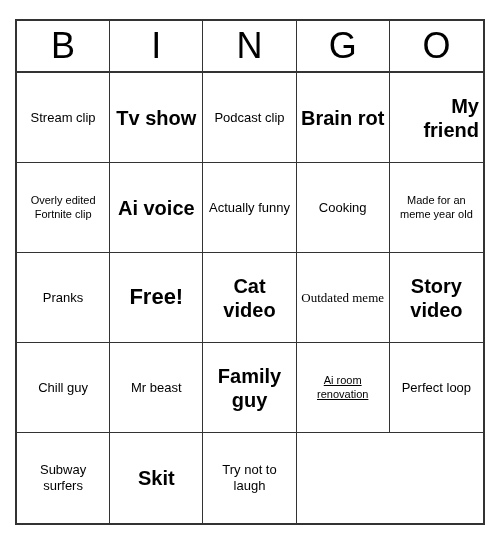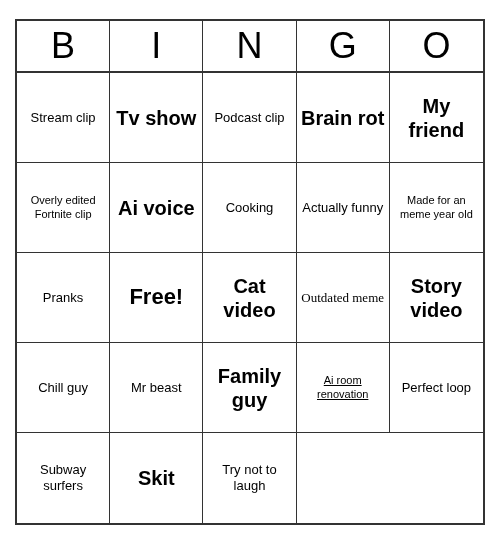--- a/index.html
+++ b/index.html
@@ -76,25 +76,25 @@
       <div class="bingo-header-cell">I</div>
       <div class="bingo-header-cell">N</div>
       <div class="bingo-header-cell">G</div>
       <div class="bingo-header-cell">O</div>
     </div>
   <div class="bingo-grid">
   <div class="bingo-cell" style="font-size: 13px;">Stream clip</div>
       <div class="bingo-cell" style="font-size: 20px; font-weight: bold;">Tv show</div>
       <div class="bingo-cell" style="font-size: 13px;">Podcast clip</div>
       <div class="bingo-cell" style="font-size: 20px; font-weight: bold;">Brain rot</div>
-      <div class="bingo-cell" style="font-size: 20px; font-weight: bold;">My friend</div>
+      <div class="bingo-cell" style="font-size: 20px; font-weight: bold; text-align: right;">My friend</div>
       <div class="bingo-cell" style="font-size: 11px;">Overly edited Fortnite clip</div>
       <div class="bingo-cell" style="font-size: 20px; font-weight: bold;">Ai voice</div>
+      <div class="bingo-cell" style="font-size: 13px;">Actually funny</div>
       <div class="bingo-cell" style="font-size: 13px;">Cooking</div>
-      <div class="bingo-cell" style="font-size: 13px;">Actually funny</div>
       <div class="bingo-cell" style="font-size: 11px;">Made for an meme year old</div>
       <div class="bingo-cell" style="font-size: 13px;">Pranks</div>
       <div class="bingo-cell" style="font-size: 22px; font-weight: bold;">Free!</div>
       <div class="bingo-cell" style="font-size: 20px; font-weight: bold;">Cat video</div>
       <div class="bingo-cell" style="font-size: 13px; font-family: Liberation Serif, serif;">Outdated meme</div>
       <div class="bingo-cell" style="font-size: 20px; font-weight: bold;">Story video</div>
       <div class="bingo-cell" style="font-size: 13px;">Chill guy</div>
       <div class="bingo-cell" style="font-size: 13px;">Mr beast</div>
       <div class="bingo-cell" style="font-size: 20px; font-weight: bold;">Family guy</div>
       <div class="bingo-cell" style="font-size: 11px; text-decoration: underline;">Ai room renovation</div>

